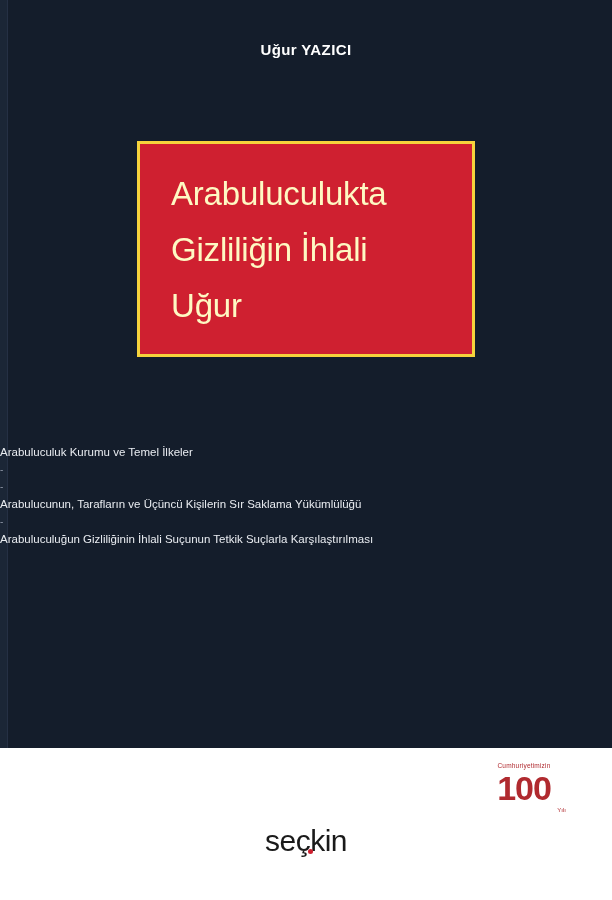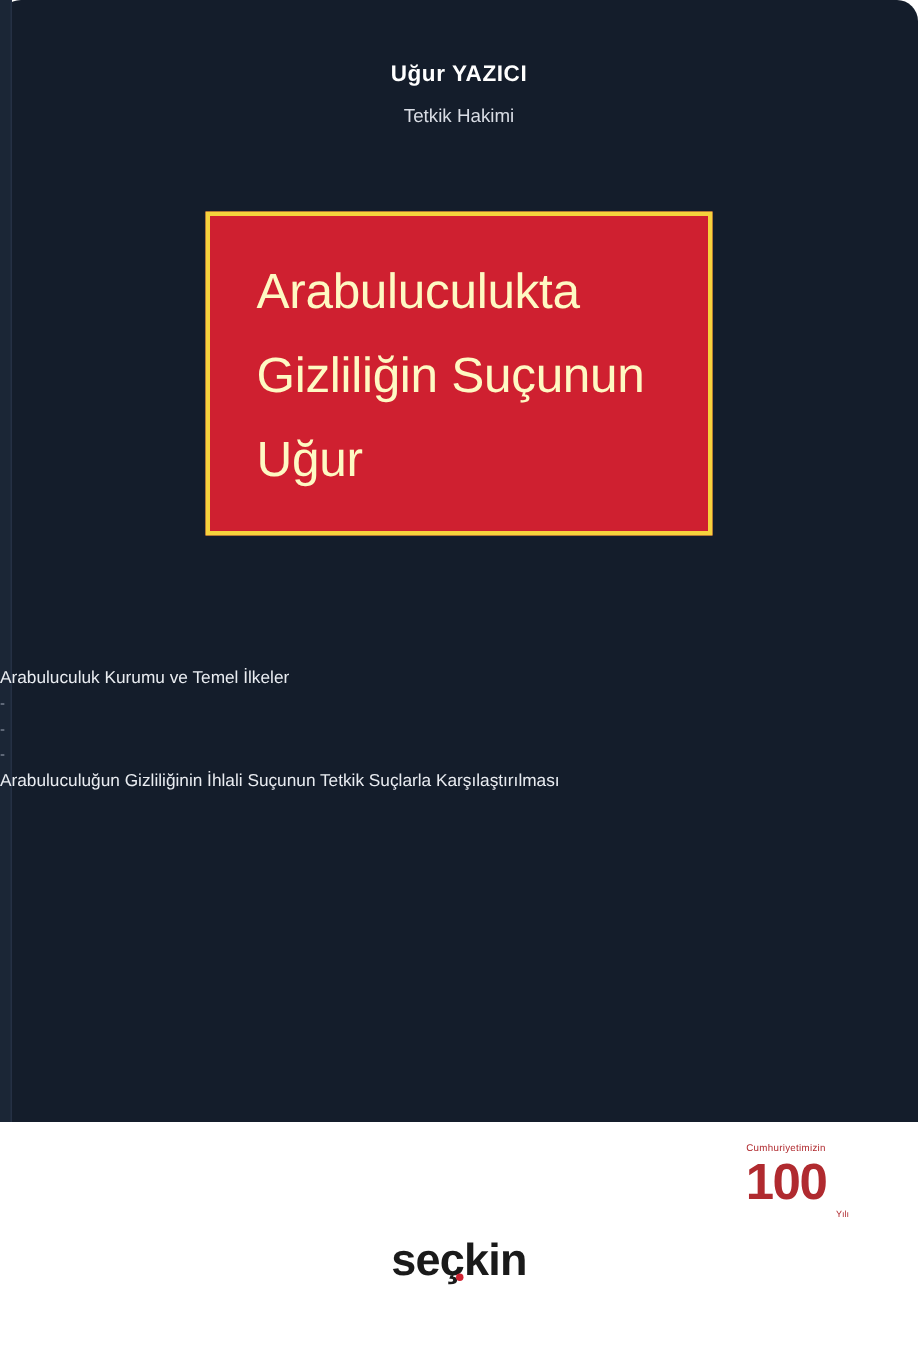--- a/index.html
+++ b/index.html
@@ -12,21 +12,20 @@
     font-family: "Liberation Sans", sans-serif;
     background: #ffffff;
     overflow: hidden;
   }
   .cover {
     position: relative;
     width: 612px;
     height: 900px;
     background: #141d2b;
     box-sizing: border-box;
-    border-radius: 14px;
   }
   
   .left-strip {
     position: absolute;
     left: 0;
     top: 0;
     width: 7px;
     height: 748px;
     background: #1b2636;
     border-right: 1px solid #253044;
@@ -134,56 +133,55 @@
     width: 612px;
     text-align: center;
   }
   .publisher-name {
     display: inline-block;
     position: relative;
     color: #1a1a1a;
     font-size: 30px;
     letter-spacing: -0.5px;
     line-height: 34px;
-    font-weight: bold;
   }
   .publisher-dot {
     position: absolute;
     left: 43px;
     bottom: 4px;
     width: 5px;
     height: 5px;
     border-radius: 50%;
     background: #cf2030;
   }
 </style>
 </head>
 <body>
 
 <div class="cover">
 
   <div class="left-strip"></div>
 
   <div class="author-block">
     <div class="author-name">Uğur YAZICI</div>
-    <div class="author-title">Tetkik Hakimi</div>
   </div>
 
   <div class="title-box">
     <div class="title-inner">
       <div class="title-line">Arabuluculukta</div>
-      <div class="title-line">Gizliliğin Suçunun</div>
+      <div class="title-line">Gizliliğin İhlali</div>
       <div class="title-line">Uğur</div>
     </div>
   </div>
 
   <div class="toc">
     <div class="toc-item">Arabuluculuk Kurumu ve Temel İlkeler</div>
     <div class="toc-sep">-</div>
     <div class="toc-sep">-</div>
+    <div class="toc-item">Arabulucunun, Tarafların ve Üçüncü Kişilerin Sır Saklama Yükümlülüğü</div>
     <div class="toc-sep">-</div>
     <div class="toc-item">Arabuluculuğun Gizliliğinin İhlali Suçunun Tetkik Suçlarla Karşılaştırılması</div>
   </div>
 
   <div class="footer">
 
     <div class="logo-100">
       <div class="logo-100-top">Cumhuriyetimizin</div>
       <div class="logo-100-main">100</div>
       <div class="logo-100-yil">Yılı</div>

